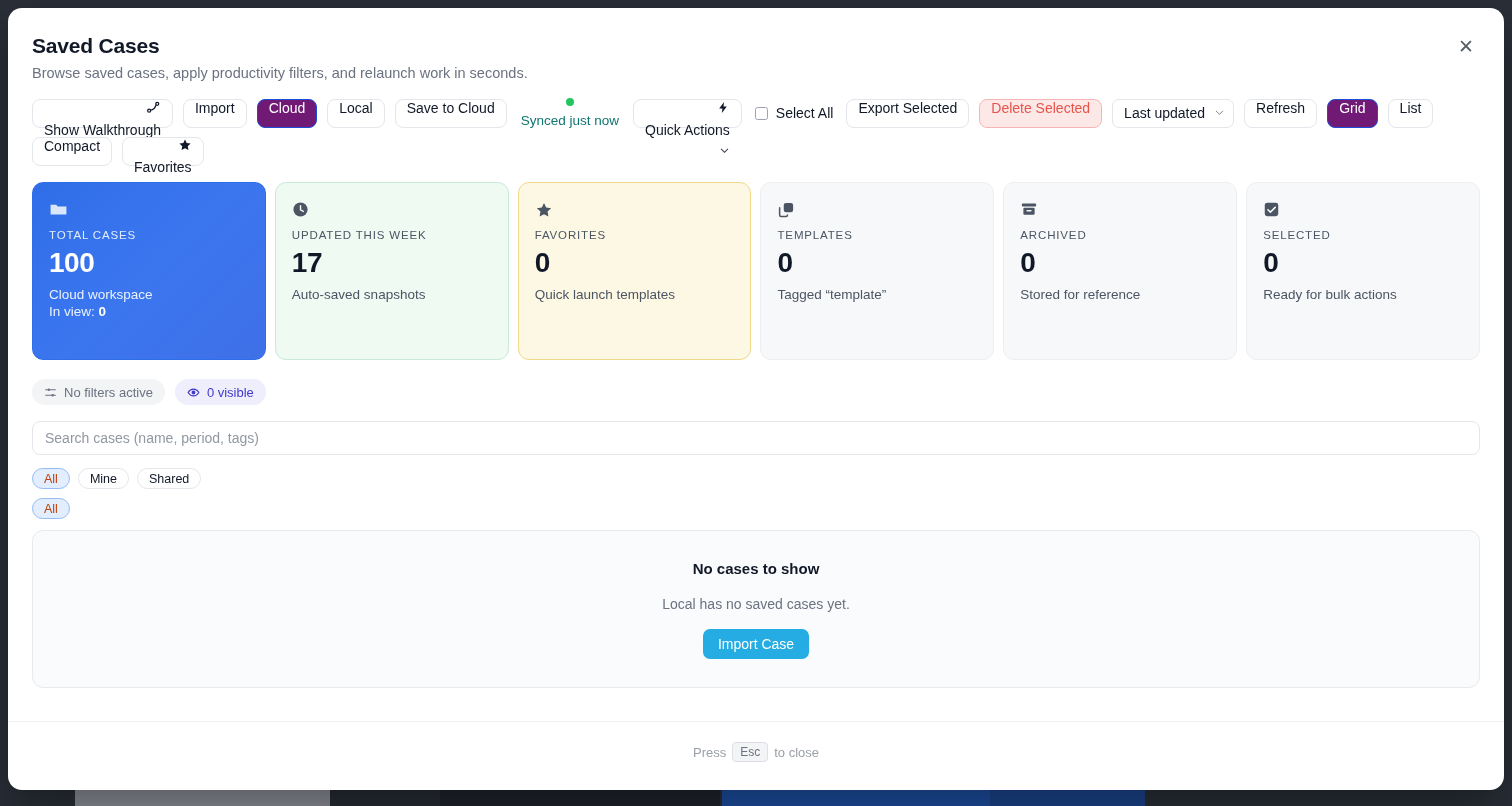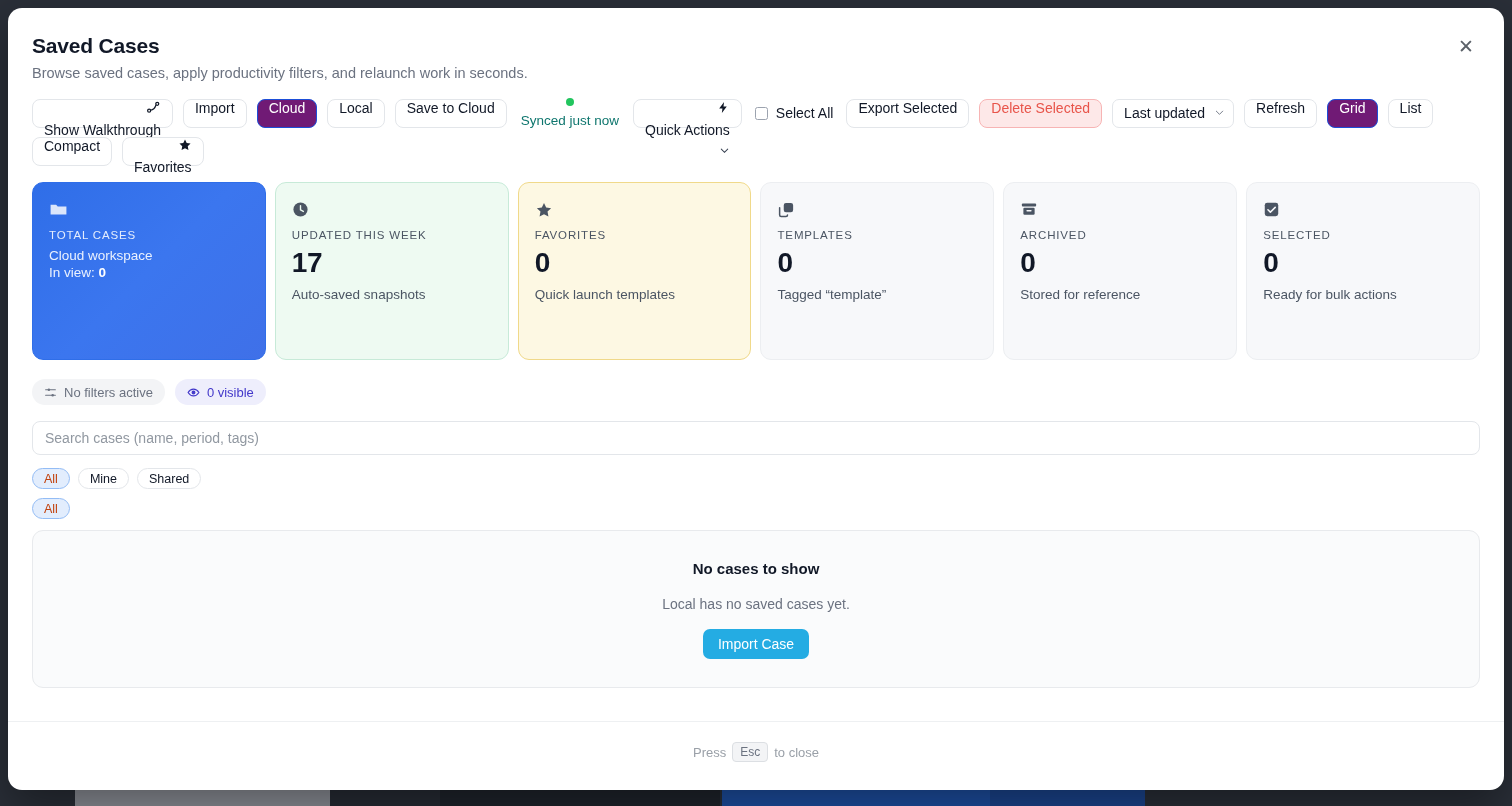--- a/index.html
+++ b/index.html
@@ -456,20 +456,21 @@
 
   <div class="stats">
 
     <div class="card blue">
       <span class="c-icon">
         <svg width="19" height="16" viewBox="0 0 24 20" fill="#dbe6fb">
           <path d="M2 4.5h7l2 2.2h11v10.3H2z"></path>
         </svg>
       </span>
       <div class="c-label">TOTAL CASES</div>
+      <div class="c-value">100</div>
       <div class="c-sub">Cloud workspace</div>
       <div class="c-sub2"><span>In view: </span><b>0</b></div>
     </div>
 
     <div class="card green">
       <span class="c-icon">
         <svg width="17" height="17" viewBox="0 0 24 24" fill="#4b5563">
           <circle cx="12" cy="12" r="10"></circle>
           <path d="M12 6.5v6l4 2.2" stroke="#eefaf2" stroke-width="2" fill="none" stroke-linecap="round"></path>
         </svg>

